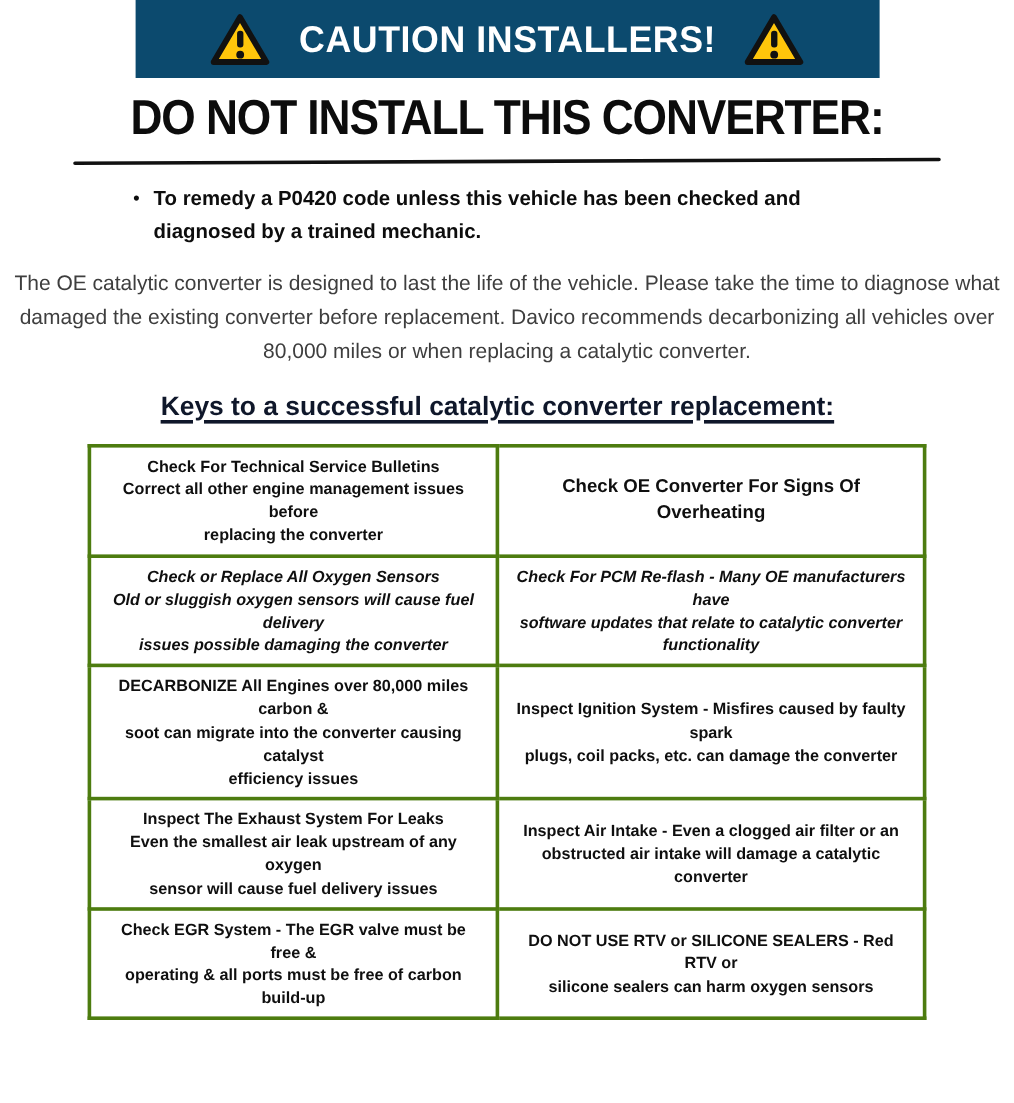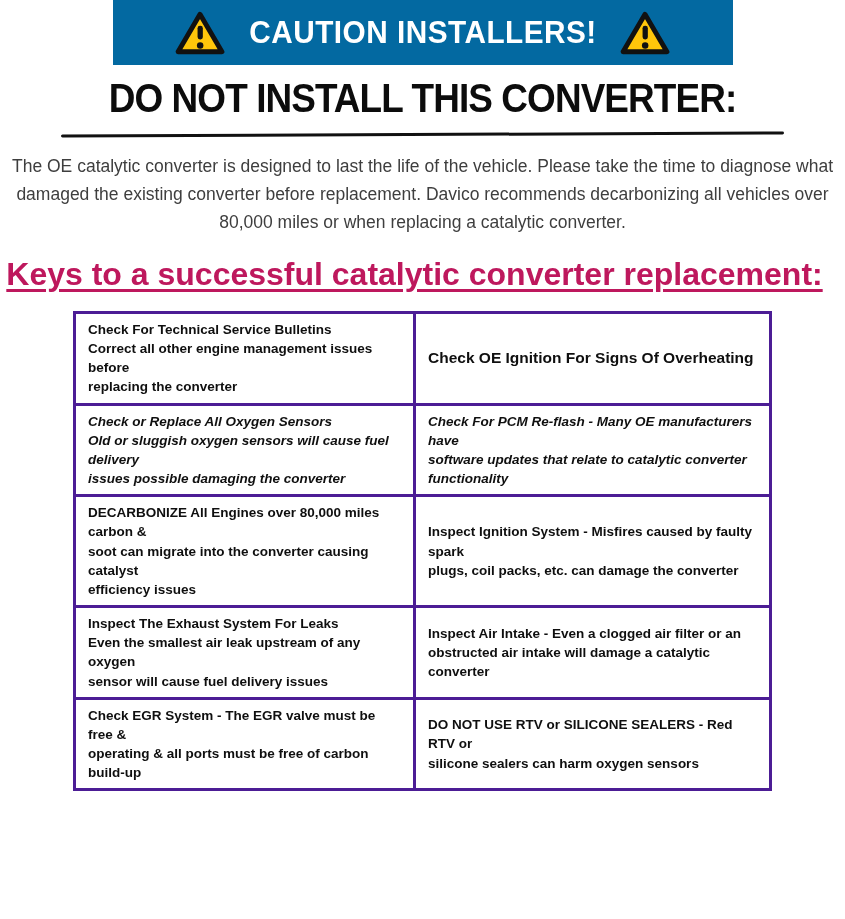--- a/index.html
+++ b/index.html
@@ -6,21 +6,21 @@
   body{
     width:845px;height:919px;overflow:hidden;
     font-family:"Liberation Sans",sans-serif;
     -webkit-font-smoothing:antialiased;
   }
   .page{width:845px;height:919px;position:relative;}
 
   
   .banner{
     width:620px;height:65px;margin:0 auto;
-    background:#0369a1;
+    background:#0c4a6e;
     display:flex;align-items:center;justify-content:center;gap:16px;
   }
   .banner-title{
     color:#ffffff;font-weight:bold;font-size:31px;letter-spacing:.5px;
     transform:scaleX(.96);white-space:nowrap;
   }
   .tri-icon{width:52px;height:46px;flex:0 0 auto;}
 
   
   .headline{
@@ -50,34 +50,34 @@
   
   .advisory{
     margin:16px auto 2px auto;width:828px;
     text-align:center;font-size:17.5px;line-height:28px;
     color:#3e3e3e;font-weight:normal;
   }
 
   
   .keys-heading{
     margin:20px 16px 0 0;text-align:center;
-    font-size:32px;font-weight:bold;color:#be185d;
+    font-size:22px;font-weight:bold;color:#0f172a;
     text-decoration:underline;text-underline-offset:4px;
     text-decoration-thickness:2.5px;
   }
 
   
   .tips-table{
     margin:18px auto 0 auto;width:696px;
     border-collapse:collapse;table-layout:fixed;
     border:3px solid #111;
   }
   .tips-table td{
-    border:3px solid #4c1d95;
-    vertical-align:middle;
+    border:3px solid #4d7c0f;
+    text-align:center;vertical-align:middle;
     font-weight:bold;font-size:13.5px;line-height:1.42;
     color:#0f0f0f;padding:6px 12px;
     white-space:pre-line;
   }
   .tips-table col.c-left{width:340px;}
   .tips-table col.c-right{width:356px;}
   .row-1 td{height:69px;}
   .row-2 td{height:71px;font-style:italic;}
   .row-3 td{height:71px;}
   .row-4 td{height:71px;}
@@ -101,37 +101,38 @@
       <rect x="29" y="19" width="6.5" height="17" rx="3" fill="#111"></rect>
       <circle cx="32.2" cy="43.5" r="4" fill="#111"></circle>
     </svg>
   </div>
 
   <div class="headline">DO NOT INSTALL THIS CONVERTER:</div>
 
   <div class="divider"></div>
 
   <ul class="warning-list">
+    <li>To remedy a P0420 code unless this vehicle has been checked and diagnosed by a trained mechanic.</li>
   </ul>
 
   <p class="advisory">The OE catalytic converter is designed to last the life of the vehicle. Please take the time to diagnose what damaged the existing converter before replacement. Davico recommends decarbonizing all vehicles over 80,000 miles or when replacing a catalytic converter.</p>
 
   <div class="keys-heading">Keys to a successful catalytic converter replacement:</div>
 
   <table class="tips-table">
     <colgroup>
         <col class="c-left">
         <col class="c-right">
       </colgroup>
     <tbody>
       <tr class="row-1">
         <td>Check For Technical Service Bulletins
 Correct all other engine management issues before
 replacing the converter</td>
-        <td class="cell-big">Check OE Ignition For Signs Of Overheating</td>
+        <td class="cell-big">Check OE Converter For Signs Of Overheating</td>
       </tr>
       <tr class="row-2">
         <td>Check or Replace All Oxygen Sensors
 Old or sluggish oxygen sensors will cause fuel delivery
 issues possible damaging the converter</td>
         <td>Check For PCM Re-flash - Many OE manufacturers have
 software updates that relate to catalytic converter
 functionality</td>
       </tr>
       <tr class="row-3">

